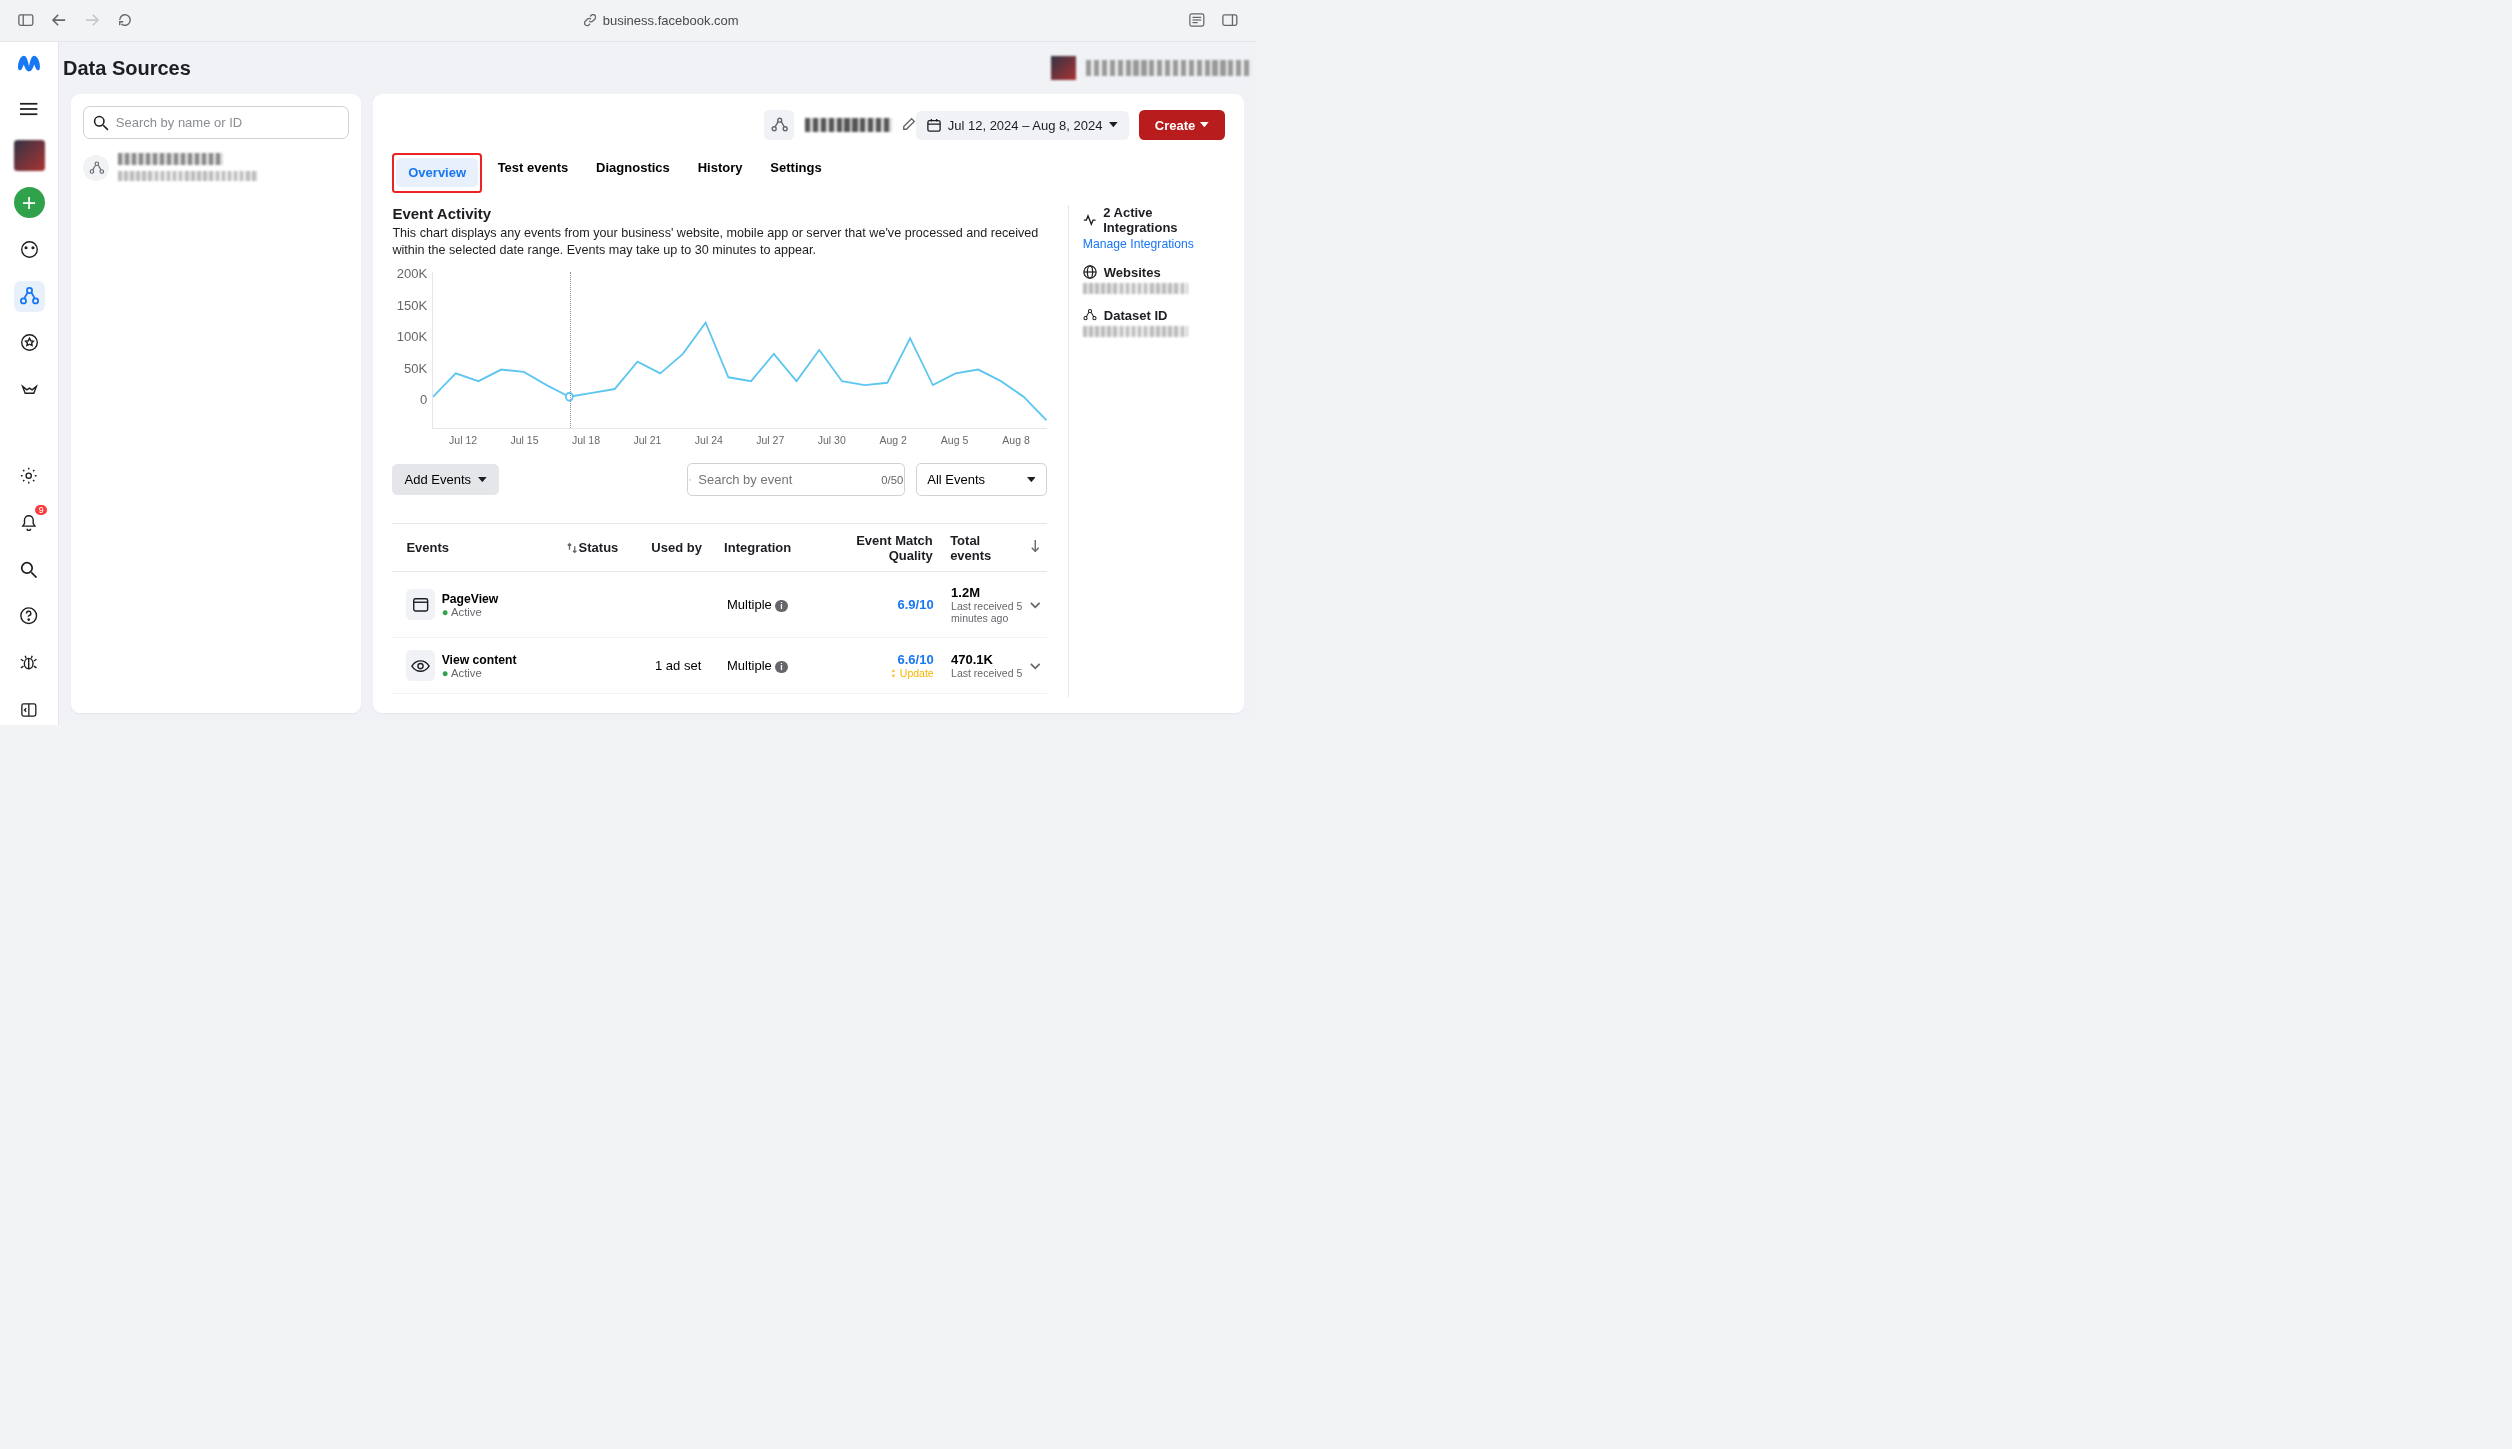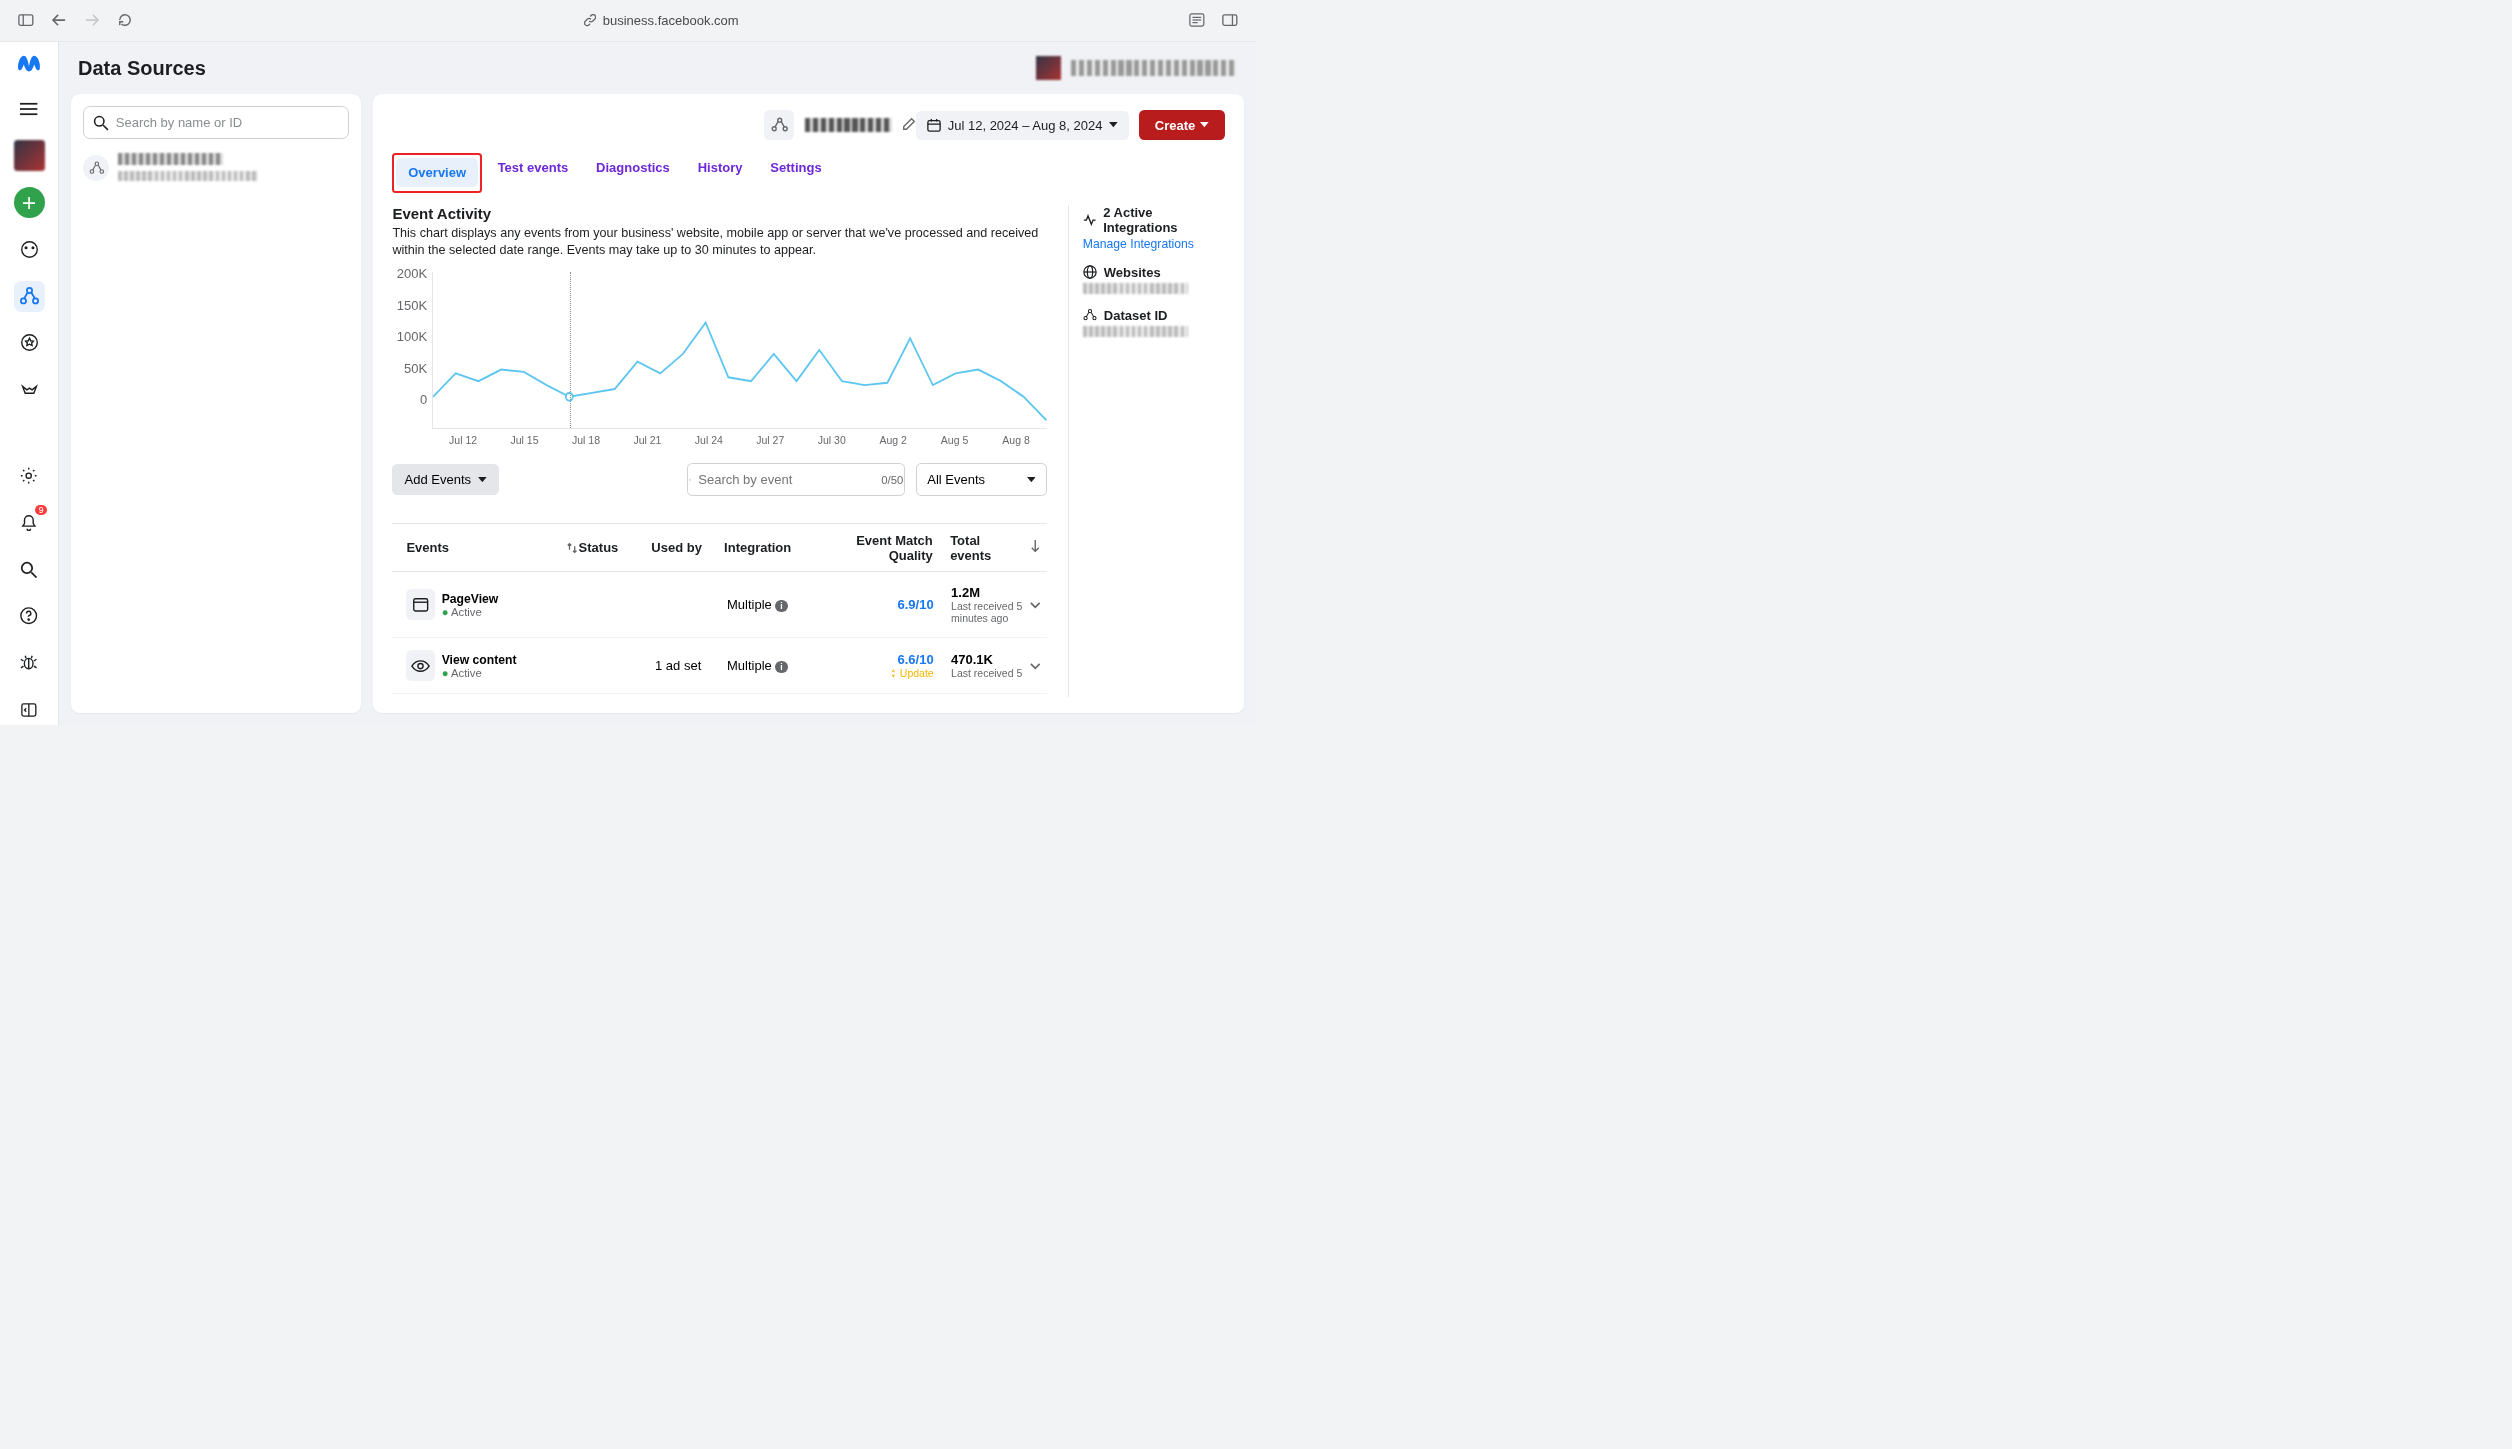--- a/index.html
+++ b/index.html
@@ -19,21 +19,21 @@
 .leftrail .meta-logo { margin-bottom: 3.5px; }
 .leftrail .rail-item { width: 31px; height: 31px; display: flex; align-items: center; justify-content: center; border-radius: 7px; position: relative; color: #1c1e21; }
 .leftrail .rail-item.active { background: #e7f0fb; color: #1877f2; }
 .leftrail .rail-item.plus { background: #31a24c; color: #fff; border-radius: 50%; }
 .leftrail .rail-sep { flex: 1; }
 .leftrail .badge { position: absolute; top: -2.6px; right: -2.6px; background: #fa3e3e; color: #fff; font-size: 8.7px; border-radius: 7px; padding: 0 3.5px; }
 .leftrail .avatar-sq { width: 31px; height: 31px; background: linear-gradient(135deg,#334,#a33); filter: blur(0.9px); border-radius: 3.5px; }
 
 
 .main { flex: 1; display: flex; flex-direction: column; overflow: hidden; }
-.header-row { height: 52px; display: flex; align-items: center; padding: 0 19px; justify-content: space-between; }
+.header-row { height: 52px; display: flex; align-items: center; padding: 0 4px; justify-content: space-between; }
 .header-row h1 { font-size: 20px; font-weight: 700; color: #1c1e21; }
 .header-row .org { display: flex; align-items: center; gap: 10.5px; }
 .header-row .org .org-avatar { width: 24.4px; height: 24.4px; background: linear-gradient(135deg,#334,#a33); filter: blur(0.9px); }
 .header-row .org .org-name { width: 166px; height: 15.7px; background: repeating-linear-gradient(90deg,#999,#999 5.2px,#eee 5.2px,#eee 7.9px); filter: blur(1.3px); }
 
 .body-row { flex: 1; display: flex; gap: 12.2px; padding: 0 12.2px 12.2px; overflow: hidden; }
 
 
 .panel-left { width: 290px; background: #fff; border-radius: 8.7px; padding: 12.2px; box-shadow: 0 0.9px 1.7px rgba(0,0,0,0.05); }
 .search-input { display: flex; align-items: center; border: 0.9px solid #ced0d4; border-radius: 7px; height: 33px; padding: 0 8.7px; gap: 7px; }
@@ -51,21 +51,21 @@
 .detail-top { display: flex; align-items: center; justify-content: flex-end; }
 .detail-top-left { display: flex; align-items: center; gap: 10.5px; }
 .detail-top-left .ds-chip { width: 30px; height: 30px; background: #f0f2f5; border-radius: 5.2px; display: flex; align-items: center; justify-content: center; }
 .detail-top-left .ds-title { width: 87px; height: 14px; background: repeating-linear-gradient(90deg,#555,#555 5.2px,#ddd 5.2px,#ddd 7.9px); filter: blur(1px); }
 .detail-top-left .edit-icon { color: #65676b; }
 .detail-top-right { display: flex; align-items: center; gap: 10.5px; }
 .date-range { display: flex; align-items: center; gap: 7px; background: #f0f2f5; border-radius: 5.2px; padding: 7px 10.5px; font-size: 13px; color: #1c1e21; }
 .create-btn { background: #b91c1c; color: #fff; border: none; border-radius: 5.2px; padding: 7.9px 15.7px; font-size: 13px; font-weight: 600; display: flex; align-items: center; gap: 5.2px; }
 
 .tabs-row { display: flex; gap: 3.5px; margin-top: 12.2px; }
-.tab { padding: 7px 12.2px; font-size: 13px; font-weight: 600; color: #6d28d9; border-radius: 5.2px; }
+.tab { padding: 7px 12.2px; font-size: 13px; font-weight: 600; color: #000000; border-radius: 5.2px; }
 .tab.active { background: #e7f0fb; color: #1877f2; }
 .tab-highlight { border: 2.6px solid #e22; border-radius: 3.5px; padding: 3.5px 1.7px 3.5px 1.7px; display: inline-flex; }
 
 .content-split { display: flex; gap: 21px; margin-top: 12.2px; flex: 1; overflow: hidden; }
 .content-main { flex: 1; display: flex; flex-direction: column; overflow: hidden; }
 .content-side { width: 157px; border-left: 0.9px solid #e4e6ea; padding-left: 14px; }
 
 .section-title { font-size: 15px; font-weight: 700; color: #1c1e21; }
 .section-desc { font-size: 12.6px; color: #1c1e21; margin-top: 3.5px; line-height: 1.35; }
 

